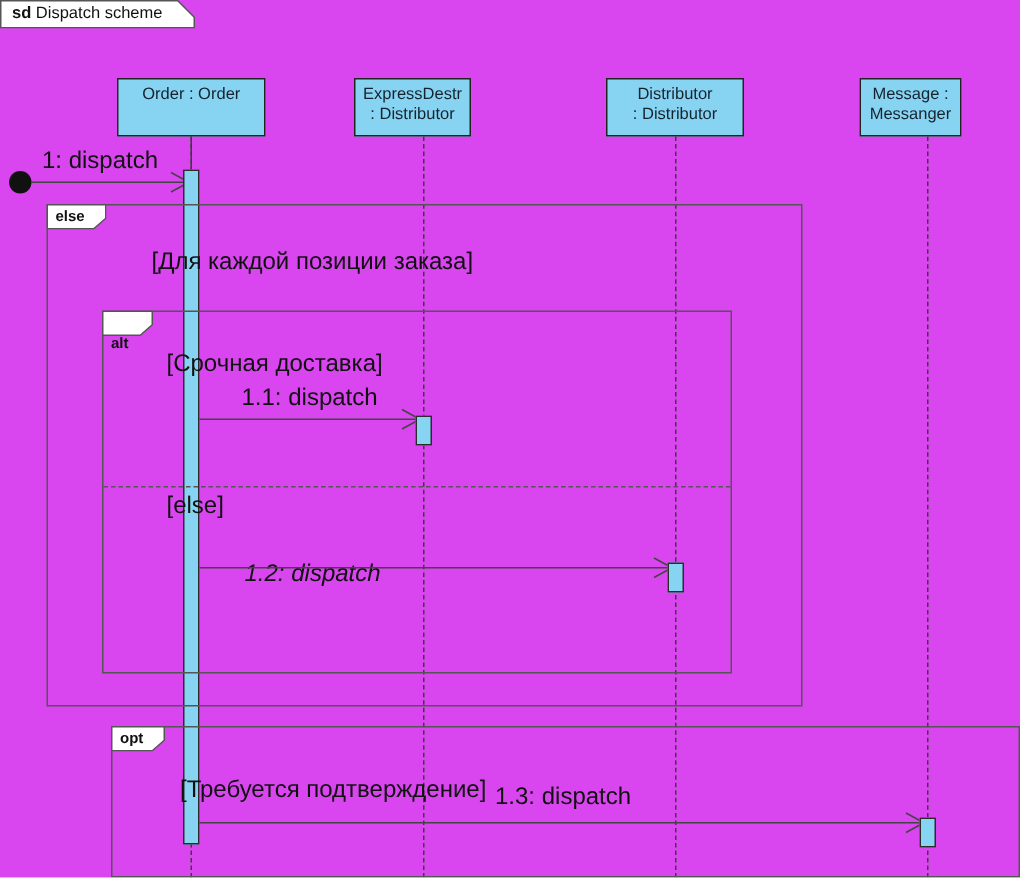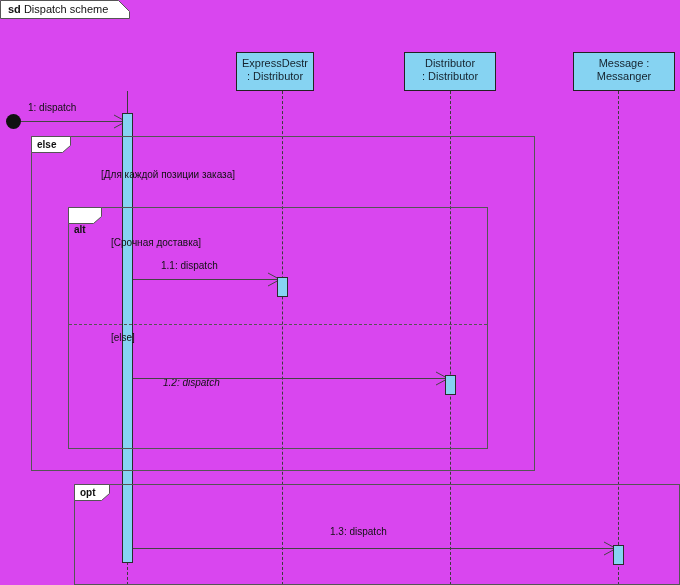--- a/index.html
+++ b/index.html
@@ -88,21 +88,21 @@
     white-space: nowrap;
   }
   .frag-divider {
     height: 0px;
     border-top: 1px dashed #555555;
   }
 
   
   .guard, .msg-label {
     white-space: nowrap;
-    font-size: 10px;
+    font-size: 16px;
     line-height: 13px;
     color: #111111;
   }
 
   
   .msg-line { height: 0px; border-top: 1px solid #444444; }
   .arrow-head { width: 14px; height: 14px; }
   .arrow-head svg { display: block; overflow: visible; }
 
   
@@ -121,36 +121,39 @@
   <div class="abs frame-tab">
     <svg width="130" height="19" viewBox="0 0 130 19">
       <path d="M0.5,0.5 L118.5,0.5 L129.5,11.5 L129.5,18.5 L0.5,18.5 Z" fill="#ffffff" stroke="#555555" stroke-width="1"></path>
     </svg>
   </div>
   <div class="abs frame-tab-label">
     <b>sd</b>
     <span>Dispatch scheme</span>
   </div>
 
+  <div class="abs lifeline-head" style="left:78px; top:52px; width:99px; height:39px;">
+    <span class="ln">Order : Order</span>
+  </div>
   <div class="abs lifeline-solid" style="left:127px; top:91px; height:30px;"></div>
   <div class="abs lifeline-dash" style="left:127px; top:91px; height:494px;"></div>
 
   <div class="abs lifeline-head" style="left:236px; top:52px; width:78px; height:39px;">
     <span class="ln">ExpressDestr</span>
     <span class="ln">: Distributor</span>
   </div>
   <div class="abs lifeline-dash" style="left:282px; top:91px; height:494px;"></div>
 
   <div class="abs lifeline-head" style="left:404px; top:52px; width:92px; height:39px;">
     <span class="ln">Distributor</span>
     <span class="ln">: Distributor</span>
   </div>
   <div class="abs lifeline-dash" style="left:450px; top:91px; height:494px;"></div>
 
-  <div class="abs lifeline-head" style="left:573px; top:52px; width:102px; height:39px;">
+  <div class="abs lifeline-head" style="left:573px; top:52px; width:68px; height:39px;">
     <span class="ln">Message :</span>
     <span class="ln">Messanger</span>
   </div>
   <div class="abs lifeline-dash" style="left:618px; top:91px; height:494px;"></div>
 
   <div class="abs start-node" style="left:6px; top:114px;"></div>
   <div class="abs msg-line" style="left:21px; top:121px; width:103px;"></div>
   <div class="abs arrow-head" style="left:112px; top:114px;">
     <svg width="16" height="16" viewBox="0 0 16 16">
       <path d="M2,1 L14,7.5 L2,14" fill="none" stroke="#444444" stroke-width="1"></path>
@@ -199,20 +202,21 @@
   </div>
   <div class="abs activation" style="left:445px; top:375px; width:11px; height:20px;"></div>
 
   <div class="abs fragment" style="left:74px; top:484px; width:606px; height:101px;"></div>
   <div class="abs frag-tab" style="left:74px; top:484px;">
     <svg width="36" height="17" viewBox="0 0 36 17">
       <path d="M0.5,0.5 L35.5,0.5 L35.5,9.5 L27.5,16.5 L0.5,16.5 Z" fill="#ffffff" stroke="#555555" stroke-width="1"></path>
     </svg>
   </div>
   <div class="abs frag-tab-label" style="left:80px; top:487px;">opt</div>
+  <div class="abs guard" style="left:120px; top:520px;">[Требуется подтверждение]</div>
 
   <div class="abs msg-label" style="left:330px; top:525px;">1.3: dispatch</div>
   <div class="abs msg-line" style="left:133px; top:548px; width:482px;"></div>
   <div class="abs arrow-head" style="left:602px; top:541px;">
     <svg width="16" height="16" viewBox="0 0 16 16">
       <path d="M2,1 L14,7.5 L2,14" fill="none" stroke="#444444" stroke-width="1"></path>
     </svg>
   </div>
   <div class="abs activation" style="left:613px; top:545px; width:11px; height:20px;"></div>
 

